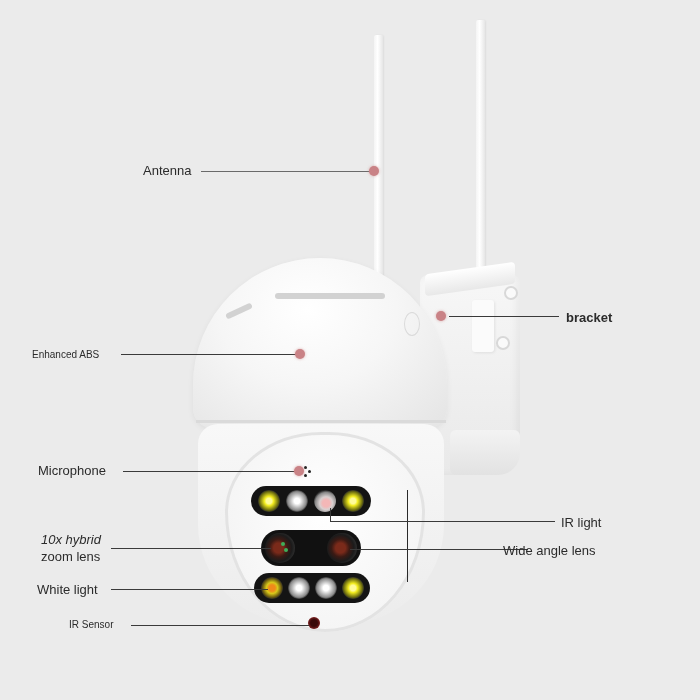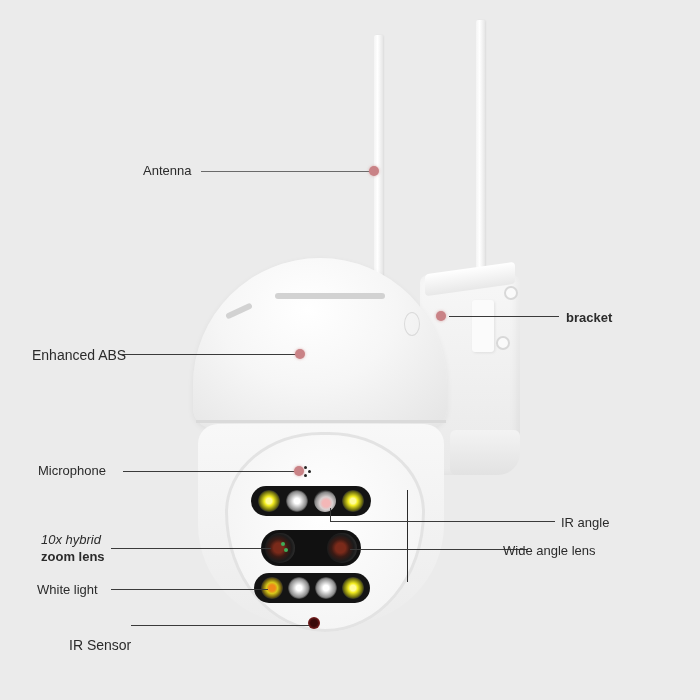--- a/index.html
+++ b/index.html
@@ -1,20 +1,20 @@
 <!DOCTYPE html>
 <html><head>
 <meta charset="utf-8">
 <style>
   html, body { margin:0; padding:0; }
   body { width:700px; height:700px; background:#ebebeb; position:relative; overflow:hidden;
          font-family:"Liberation Sans", sans-serif; }
   .abs { position:absolute; }
   .label { position:absolute; color:#2b2b2b; font-size:13px; line-height:16px; white-space:nowrap; }
-  .label.small { font-size:14px; }
+  .label.small { font-size:10px; }
   .label.right { font-size:13px; }
   .line { position:absolute; height:1px; background:#3a3a3a; }
   .vline { position:absolute; width:1px; background:#3a3a3a; }
   .dot { position:absolute; width:10px; height:10px; border-radius:50%; background:#c98286; box-shadow:0 0 3px rgba(200,120,120,.6); }
 
   
   .antenna { position:absolute; width:9px; background:linear-gradient(90deg,#f4f4f4,#ffffff 40%,#e6e6e6); border-radius:2px; box-shadow:1px 0 2px rgba(0,0,0,.06); }
   .bracket { position:absolute; background:linear-gradient(180deg,#f7f7f7,#e9e9e9); border-radius:8px 8px 30px 8px; box-shadow:inset -4px 0 8px rgba(0,0,0,.05); }
   .bracket-screw { position:absolute; width:10px; height:10px; border-radius:50%; background:#fafafa; border:2px solid #d8d8d8; }
   .dome { position:absolute; background:radial-gradient(ellipse at 45% 30%, #ffffff 0%, #f6f6f6 45%, #e4e4e4 100%);
@@ -105,26 +105,26 @@
 <div class="label small" style="left:32px;top:347px;">Enhanced ABS</div>
 <div class="line" style="left:121px;top:354px;width:176px;"></div>
 <div class="dot" style="left:295px;top:349px;"></div>
 
 <div class="label" style="left:38px;top:463px;">Microphone</div>
 <div class="line" style="left:123px;top:471px;width:172px;"></div>
 <div class="dot" style="left:294px;top:466px;"></div>
 
 <div class="vline" style="left:330px;top:508px;height:13px;"></div>
 <div class="line" style="left:330px;top:521px;width:225px;"></div>
-<div class="label" style="left:561px;top:515px;">IR angle</div>
+<div class="label" style="left:561px;top:515px;">IR light</div>
 
 <div class="label" style="left:41px;top:532px;font-style:italic;">10x hybrid</div>
-<div class="label" style="left:41px;top:549px;font-weight:bold;">zoom lens</div>
+<div class="label" style="left:41px;top:549px;">zoom lens</div>
 <div class="line" style="left:111px;top:548px;width:160px;"></div>
 
 <div class="line" style="left:350px;top:549px;width:178px;"></div>
 <div class="label" style="left:503px;top:543px;">Wide angle lens</div>
 
 <div class="label" style="left:37px;top:582px;text-align:center;">White light</div>
 <div class="line" style="left:111px;top:589px;width:157px;"></div>
 
-<div class="label small" style="left:69px;top:637px;">IR Sensor</div>
+<div class="label small" style="left:69px;top:617px;">IR Sensor</div>
 <div class="line" style="left:131px;top:625px;width:178px;"></div>
 
 </body></html>

